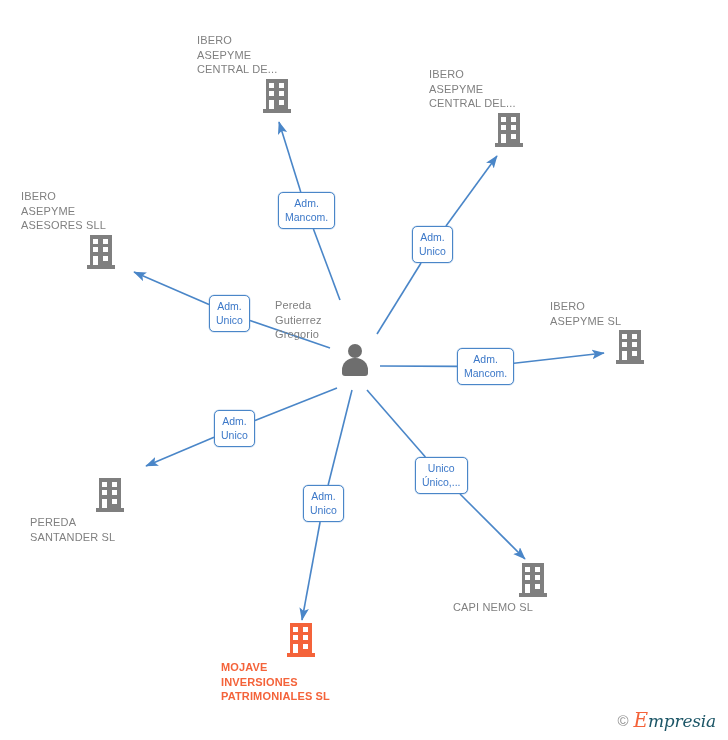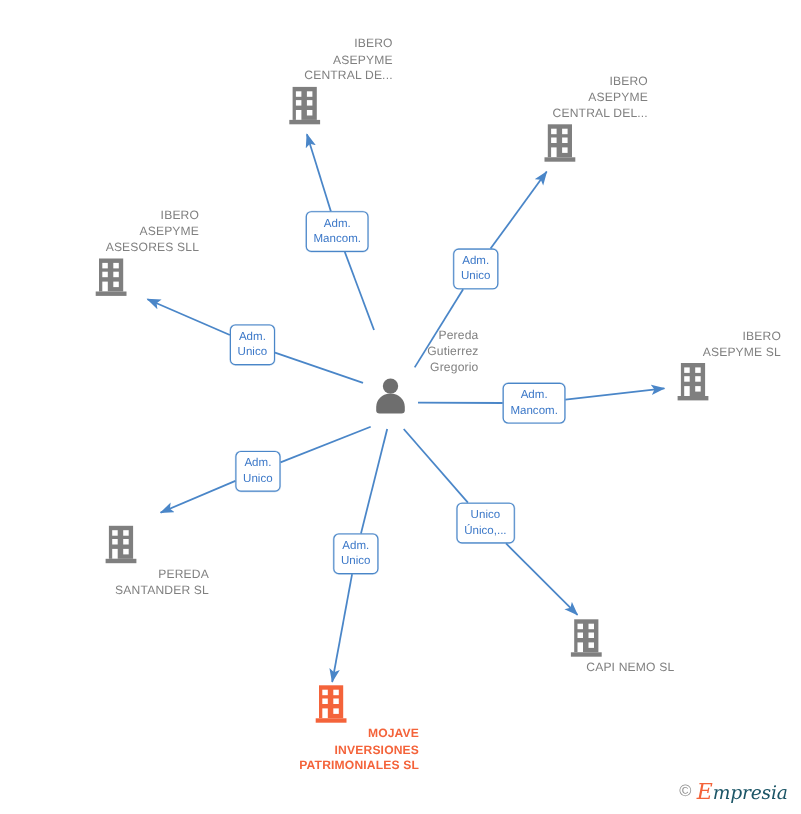--- a/index.html
+++ b/index.html
@@ -24,21 +24,21 @@
     top: 0;
     width: 728px;
     height: 740px;
   }
 
   
   .node {
     position: absolute;
     width: 160px;
     margin-left: -80px;
-    text-align: right;
+    text-align: left;
     z-index: 3;
   }
   .node .label {
     font-size: 11px;
     line-height: 14.6px;
     color: #808080;
     letter-spacing: 0.15px;
     white-space: pre-line;
   }
   .node.highlight .label {

